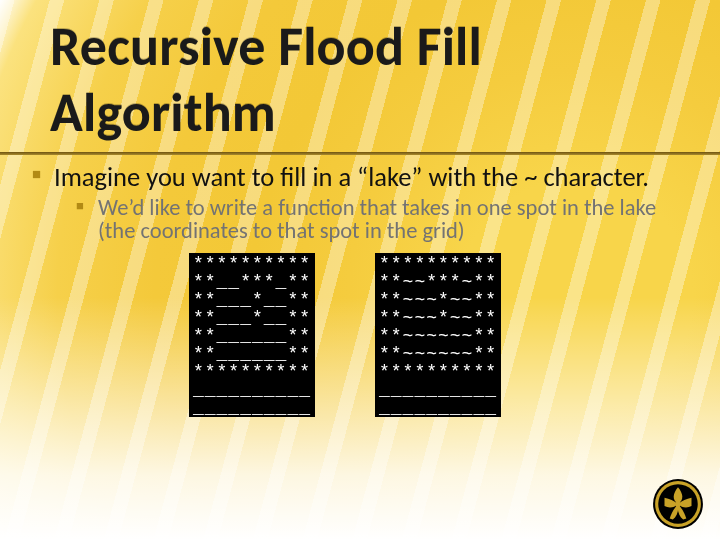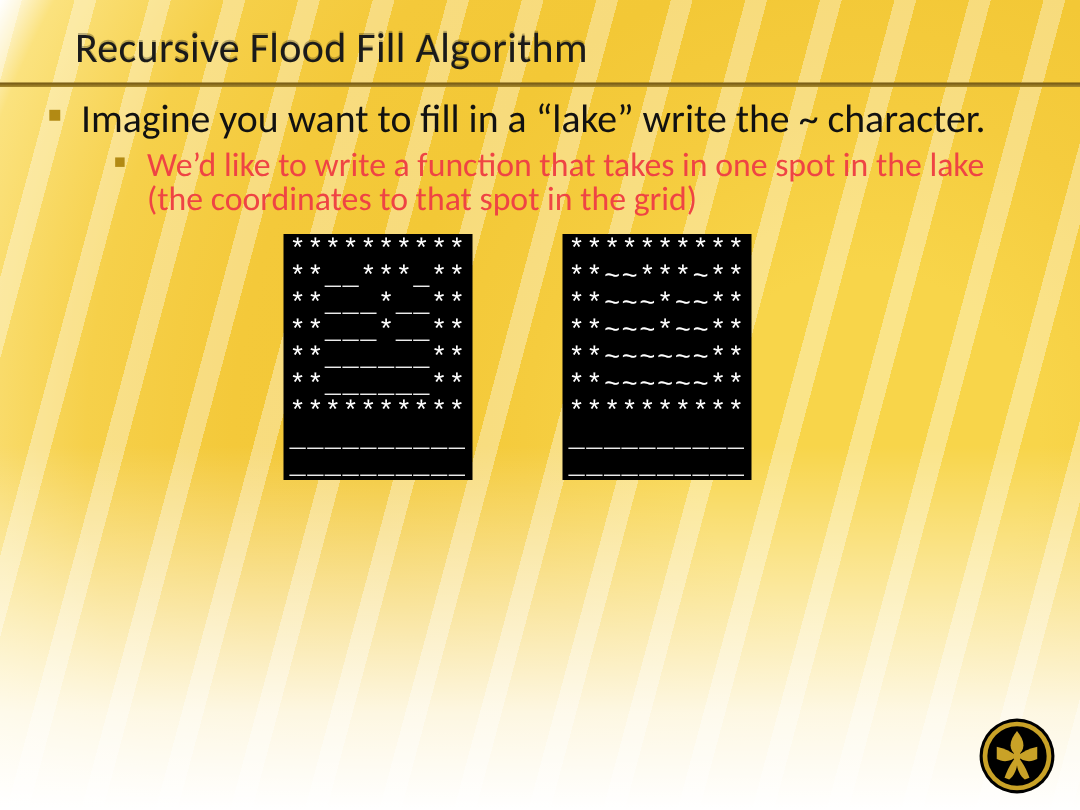--- a/index.html
+++ b/index.html
@@ -42,40 +42,40 @@
       rgba(255,255,255,0.85) 88%,
       rgba(255,255,255,1) 100%);
   }
   .slide {
     position: absolute;
     inset: 0;
     padding: 14px 28px 0 28px;
     box-sizing: border-box;
   }
   .title {
-    font-size: 28px;
-    font-weight: 400;
+    font-size: 54px;
+    font-weight: 700;
     color: #1a1a1a;
     margin: 0 0 6px 22px;
     text-shadow: 0 -1px 0 rgba(0,0,0,0.25);
     letter-spacing: 0.2px;
   }
   .rule {
     height: 3px;
     background: linear-gradient(to bottom, #6f5310, #a98b2d);
     margin: 0 -28px 8px -28px;
   }
   ul.top { list-style: none; margin: 0; padding: 0 4px 0 4px; }
   ul.top > li { position: relative; padding-left: 22px; font-size: 26.5px; line-height: 1.08; color: #111; margin-bottom: 4px; }
   ul.top > li::before {
     content: "■"; position: absolute; left: 0; top: 3px;
     font-size: 15px; color: #b28a14;
   }
   ul.sub { list-style: none; margin: 4px 0 0 0; padding: 0 0 0 22px; }
-  ul.sub > li { position: relative; padding-left: 22px; font-size: 22.5px; line-height: 1.05; color: #ef4444; margin-bottom: 2px; }
+  ul.sub > li { position: relative; padding-left: 22px; font-size: 22.5px; line-height: 1.05; color: #737373; margin-bottom: 2px; }
   ul.sub > li::before {
     content: "■"; position: absolute; left: 0; top: 3px;
     font-size: 13px; color: #b28a14;
   }
   .grids {
     display: flex;
     gap: 60px;
     justify-content: center;
     margin-top: 10px;
     padding-right: 30px;
@@ -106,21 +106,21 @@
 <div class="stripes"></div>
 <div class="fade"></div>
 
 <div class="slide">
 
   <h1 class="title">Recursive Flood Fill Algorithm</h1>
   <div class="rule"></div>
 
   <ul class="top">
     <li>
-      <span>Imagine you want to fill in a “lake” write the ~ character.</span>
+      <span>Imagine you want to fill in a “lake” with the ~ character.</span>
       <ul class="sub">
         <li>We’d like to write a function that takes in one spot in the lake (the coordinates to that spot in the grid)</li>
       </ul>
     </li>
   </ul>
 
   <div class="grids">
     <div class="grid">**********
 **__***_**
 **___*__**

